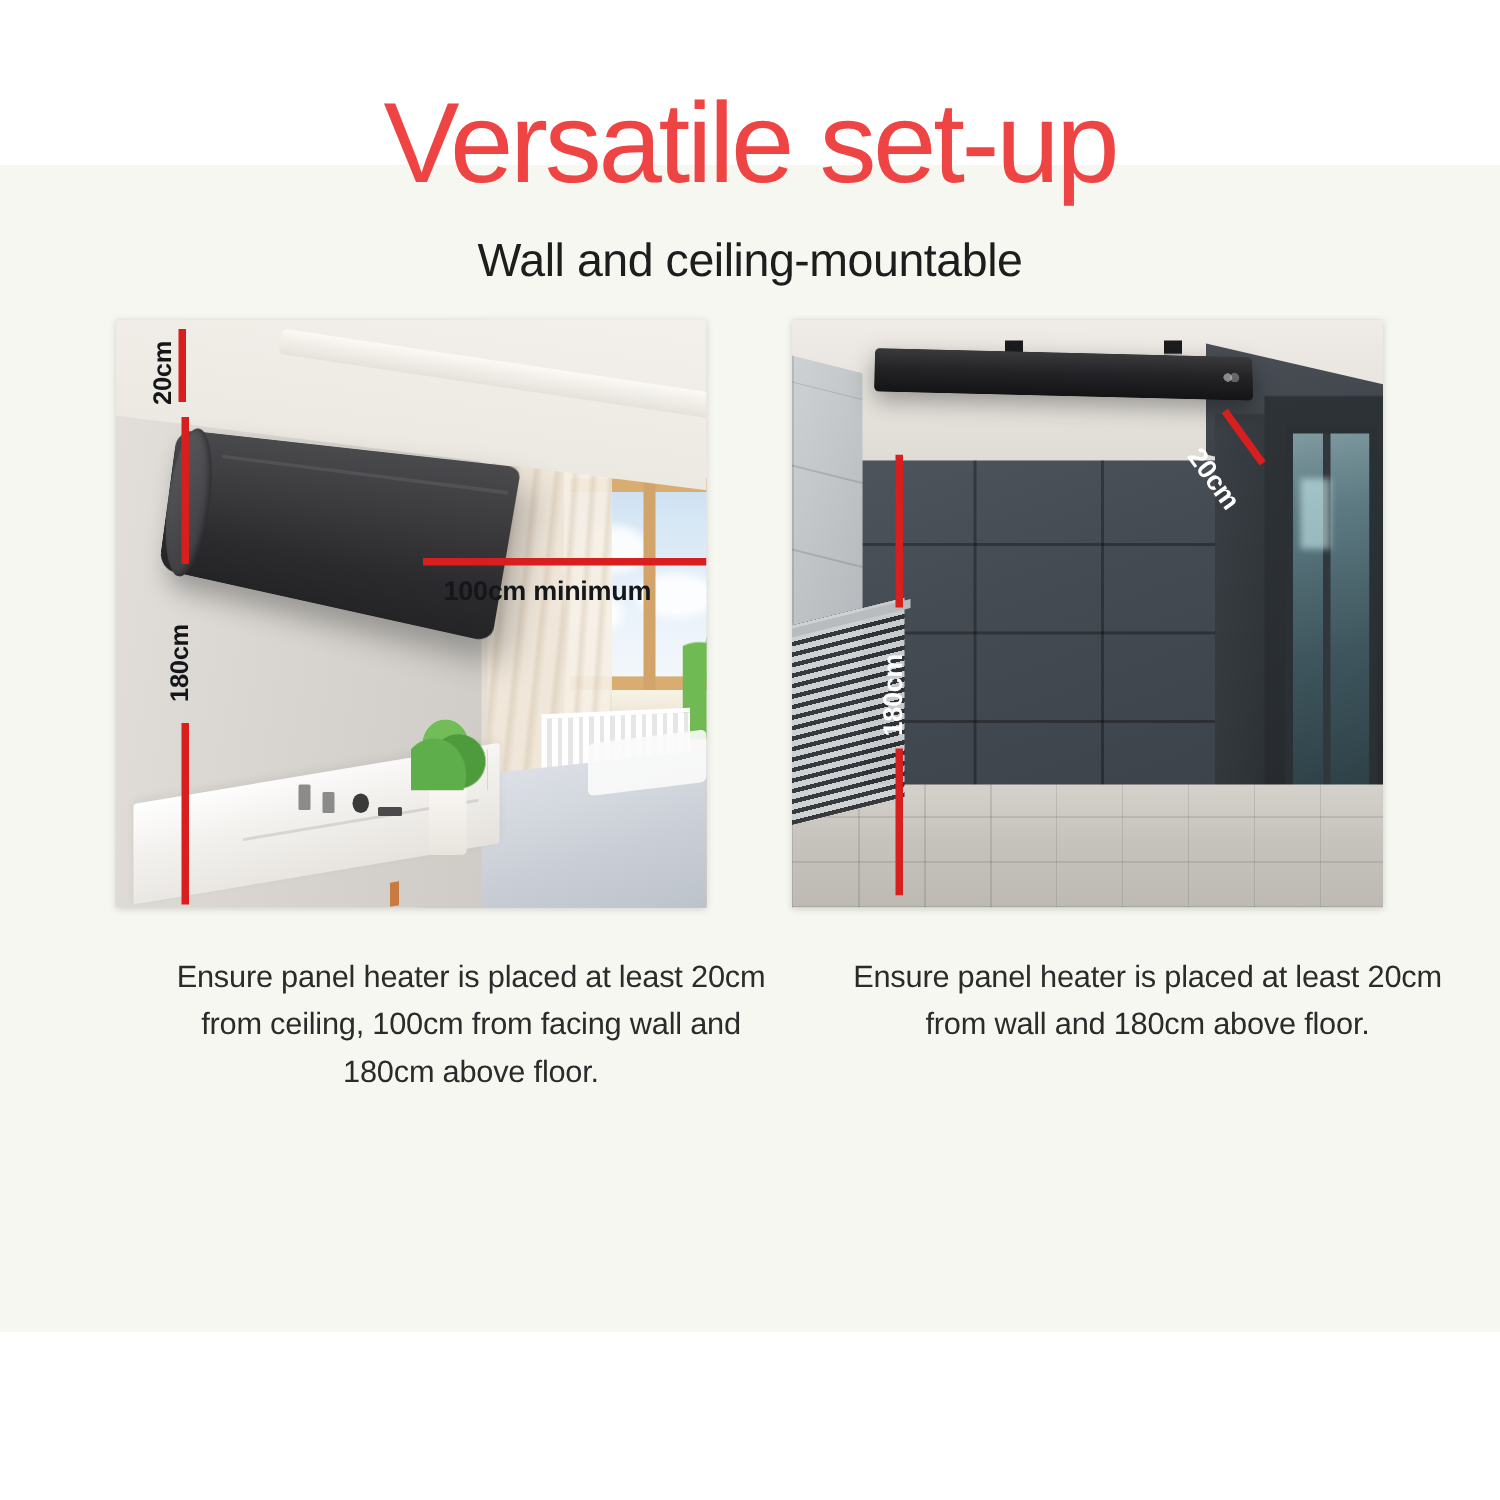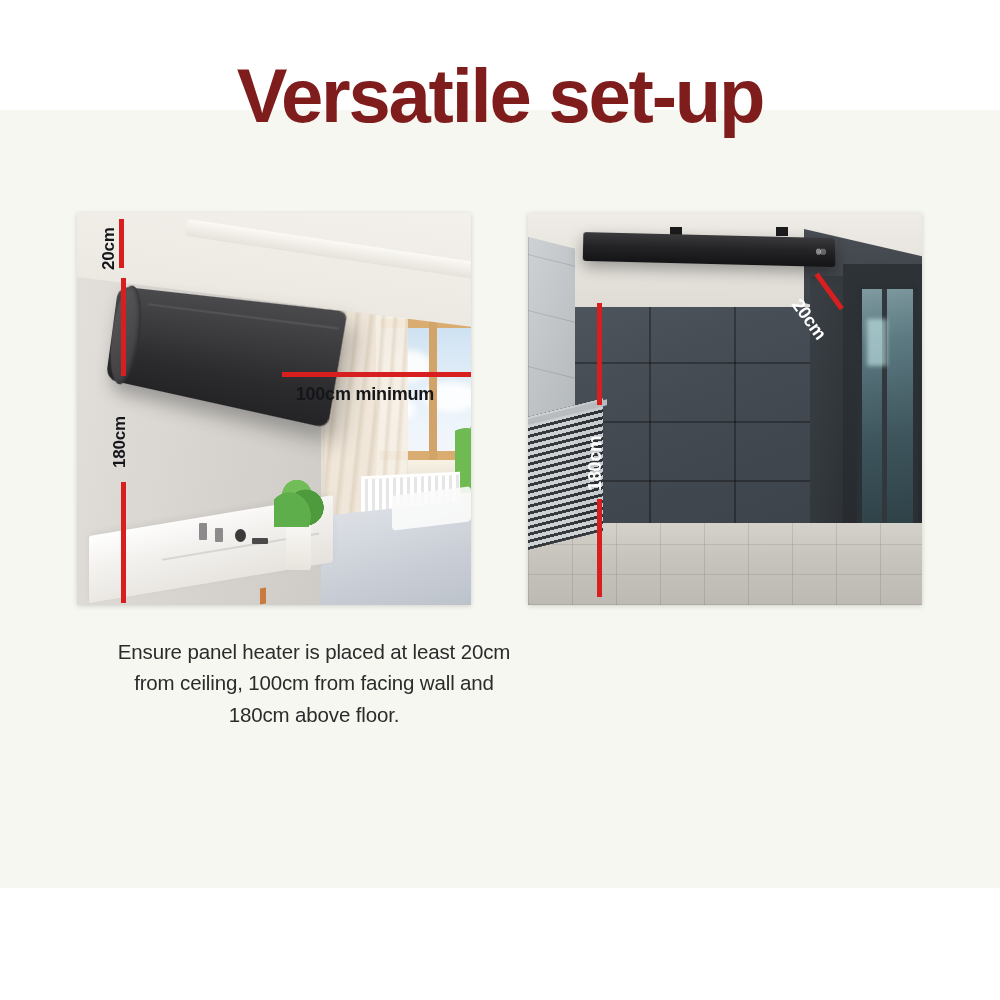--- a/index.html
+++ b/index.html
@@ -13,21 +13,21 @@
 
   .panel {
     position: absolute; left: 0; top: 110px;
     width: 1000px; height: 778px;
     background: #f7f7f1;
   }
 
   
   .heading-block { position: absolute; left: 0; top: 58px; width: 1000px; text-align: center; }
   .title {
-    font-size: 76px; font-weight: 700; color: #7f1d1d;
+    font-size: 76px; font-weight: 400; color: #ef4444;
     letter-spacing: -2.2px; line-height: 1.0;
     font-family: "Liberation Sans", sans-serif;
   }
   .subtitle {
     margin-top: 22px;
     font-size: 31px; font-weight: 400; color: #1d1d1d;
     letter-spacing: -0.3px;
   }
 
   
@@ -253,20 +253,21 @@
 </style>
 </head>
 <body>
 
 <div class="page">
 
   <div class="panel"></div>
 
   <div class="heading-block">
     <div class="title">Versatile set-up</div>
+    <div class="subtitle">Wall and ceiling-mountable</div>
   </div>
 
   <div class="photo left">
     <div class="scene">
       <div class="l-backwall"></div>
 
       <div class="l-window">
         <div class="l-cloud" style="left:6%;top:18%;width:46%;height:26%;"></div>
         <div class="l-cloud" style="left:44%;top:44%;width:54%;height:24%;"></div>
         <div class="l-cloud" style="left:-4%;top:56%;width:40%;height:20%;"></div>
@@ -343,14 +344,15 @@
     <div class="mlabel vert light" style="left:14.5%;top:71%;font-size:18px;">180cm</div>
     <div class="mline" style="left:17.5%;top:73%;width:5px;height:25%;"></div>
 
     <div class="mline" style="left:72.5%;top:15.5%;width:5px;height:11%;
                 transform:rotate(-36deg);transform-origin:top center;"></div>
     <div class="mlabel light" style="left:70%;top:21%;font-size:18px;
                 transform:rotate(54deg);transform-origin:left top;">20cm</div>
   </div>
 
   <div class="caption left">Ensure panel heater is placed at least 20cm from ceiling, 100cm from facing wall and 180cm above floor.</div>
+  <div class="caption right">Ensure panel heater is placed at least 20cm from wall and 180cm above floor.</div>
 
 </div>
 
 </body></html>

